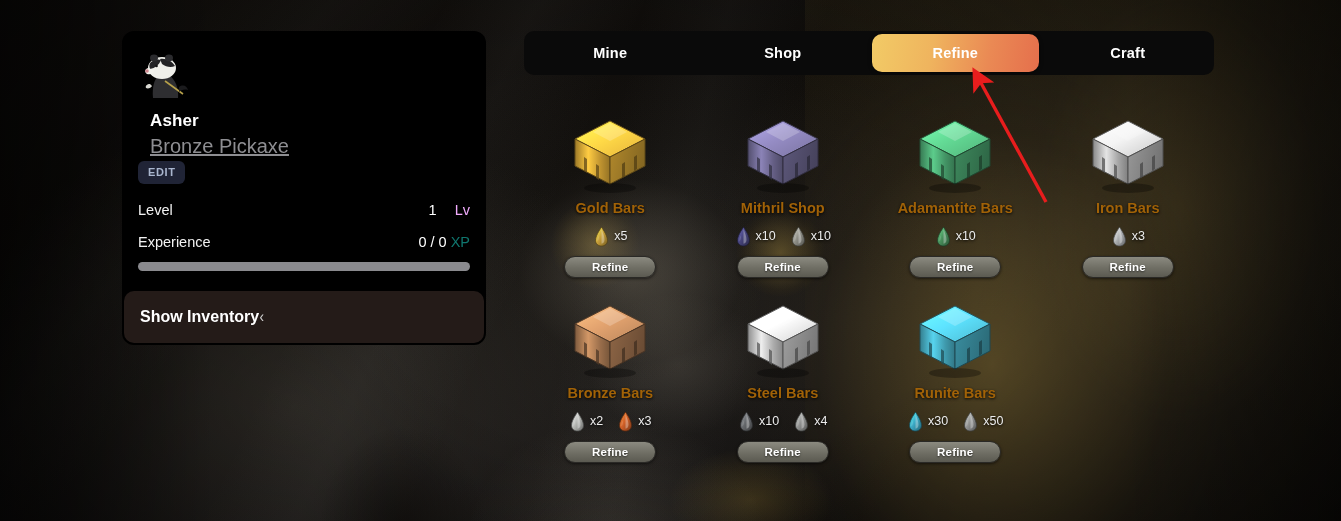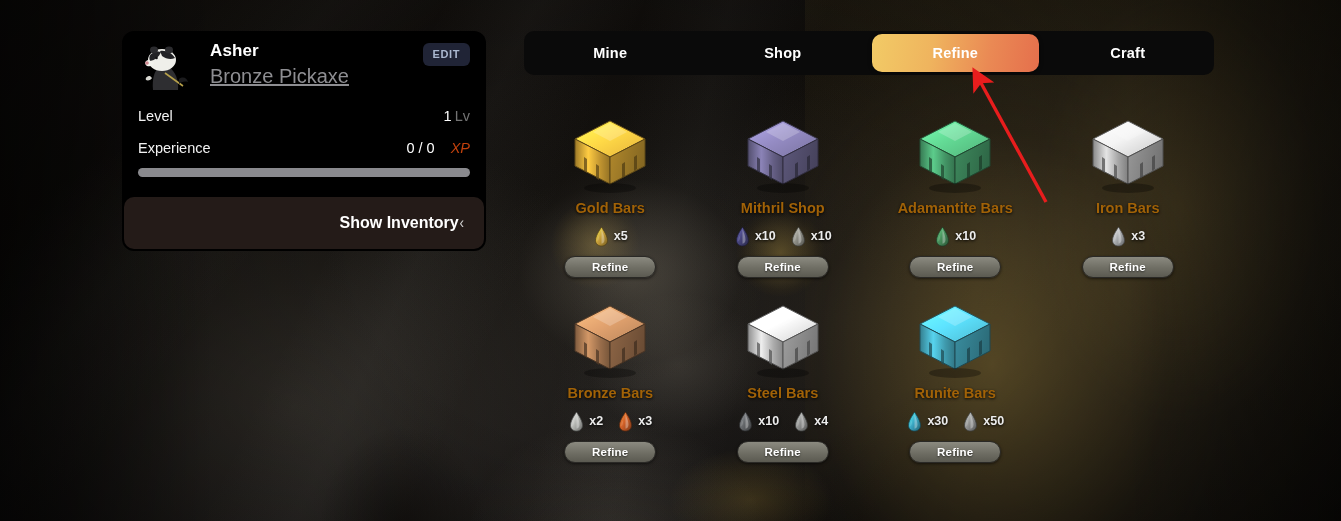--- a/index.html
+++ b/index.html
@@ -73,21 +73,21 @@
   
   .profile-card {
     position: absolute;
     left: 122px; top: 31px;
     width: 364px;
     background: #000;
     border-radius: 12px;
     overflow: hidden;
     z-index: 6;
   }
-  .profile-top { padding: 9px 16px 0 16px; display: flex; align-items: flex-start; }
+  .profile-top { padding: 17px 16px 0 16px; display: flex; align-items: flex-start; flex-direction: column; }
 
   .avatar {
     width: 60px; height: 48px;
     flex: 0 0 60px;
     position: relative;
     margin-top: 2px;
     overflow: hidden;
   }
   .avatar svg { display: block; width: 60px; height: 48px; }
 
@@ -116,38 +116,38 @@
   }
 
   .stats { padding: 18px 16px 4px 16px; }
   .stat-row {
     display: flex; align-items: baseline; justify-content: space-between;
     margin-bottom: 16px;
   }
   .stat-row:last-child { margin-bottom: 6px; }
   .stat-label { color: #f2f2f2; font-size: 14.5px; }
   .stat-value { font-size: 14.5px; color: #fff; white-space: nowrap; }
-  .unit-lv  { color: #737373; margin-left: 3px; }
-  .unit-xp  { color: #c2410c; margin-left: 16px; font-style: italic; }
+  .unit-lv  { color: #f0abfc; margin-left: 18px; }
+  .unit-xp  { color: #0f766e; margin-left: 4px; }
 
   .xp-track {
     height: 9px;
     border-radius: 5px;
     background: #8a8a8e;
     margin: -4px 0 16px 0;
     overflow: hidden;
   }
   .xp-fill { height: 100%; width: 0%; background: #f0c860; border-radius: 5px; }
 
   .inventory-bar {
     margin: 0 2px 2px 2px;
     background: #241b18;
     border-radius: 10px;
     height: 52px;
-    display: flex; align-items: center; justify-content: flex-end;
+    display: flex; align-items: center; justify-content: flex-start;
     padding: 0 20px 0 16px;
     cursor: pointer;
   }
   .inventory-label { color: #fff; font-size: 16px; font-weight: bold; }
   .chev-left {
     color: #cfcfcf; font-size: 16px; line-height: 1;
     transform: scaleX(0.85);
   }
 
   
@@ -210,21 +210,21 @@
 
   .costs {
     display: flex; align-items: center; justify-content: center;
     gap: 14px;
     margin-top: 9px;
     height: 22px;
   }
   .cost { display: flex; align-items: center; gap: 4px; }
   .cost svg { display: block; width: 17px; height: 21px; }
   .cost-qty {
-    color: #ececec; font-size: 12.5px; font-weight: bold;
+    color: #ececec; font-size: 12.5px; font-weight: normal;
     text-shadow: 0 1px 3px rgba(0,0,0,0.95);
   }
 
   .refine-btn {
     margin-top: 9px;
     width: 92px; height: 22px;
     border-radius: 11px;
     background: linear-gradient(180deg, #8b8a80 0%, #6f6e64 55%, #5b5a51 100%);
     border: 1px solid #2a2926;
     color: #fff;

